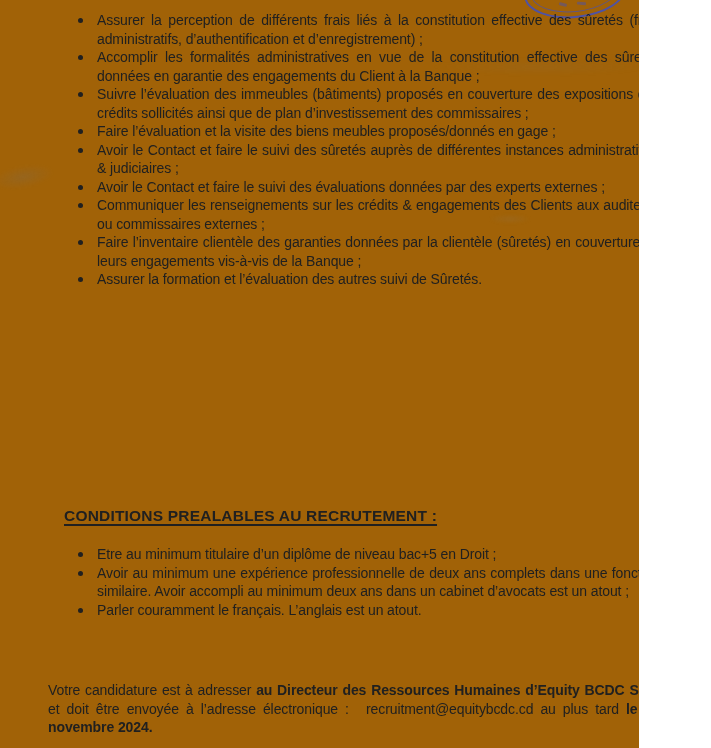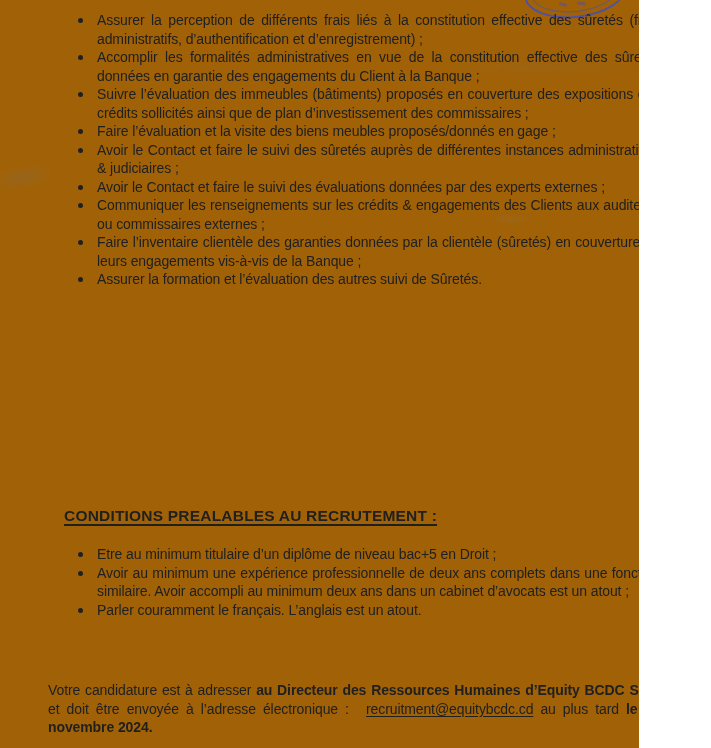--- a/index.html
+++ b/index.html
@@ -37,21 +37,21 @@
     font-size:15.5px;font-weight:bold;letter-spacing:.2px;
     text-decoration:underline;text-decoration-thickness:1.6px;text-underline-offset:3px;
     white-space:nowrap;
   }
   
   .closing{
     position:absolute;left:48px;top:681px;width:612px;margin:0;
     font-size:14px;line-height:18.6px;letter-spacing:-0.1px;text-align:justify;
   }
   .seg-bold{font-weight:bold;}
-  .seg-underline{text-decoration:underline;text-underline-offset:2px;margin-left:10px;}
+  .seg-underline{text-underline-offset:2px;margin-left:10px;}
 </style>
 </head>
 <body>
 
 <div class="page">
 
   <div class="stamp-ring stamp-outer"></div>
   <div class="stamp-ring stamp-inner"></div>
   <div class="stamp-mark mark1"></div>
   <div class="stamp-mark mark2"></div>

